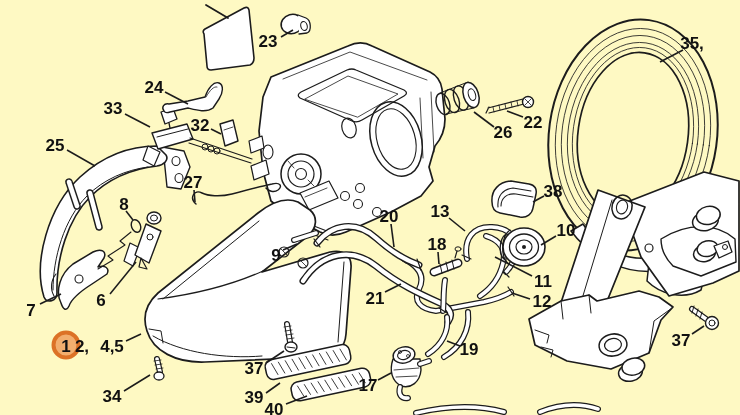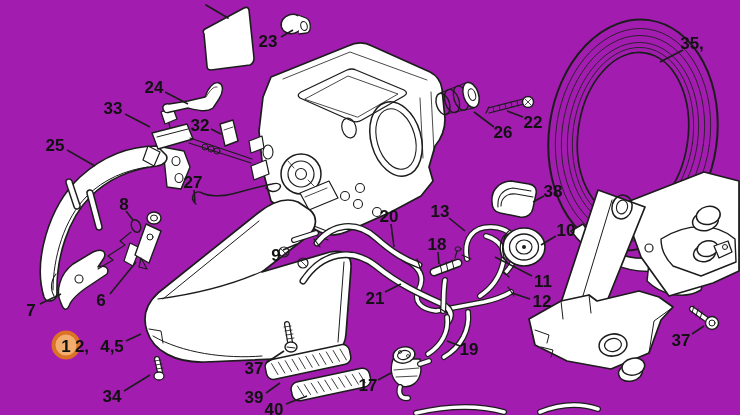--- a/index.html
+++ b/index.html
@@ -1,16 +1,16 @@
 <!DOCTYPE html>
 <html><head>
 <meta charset="utf-8">
 <style>
   html,body{margin:0;padding:0;background:#ffffff;}
-  #stage{position:relative;width:740px;height:415px;background:#a21caf;overflow:hidden;
+  #stage{position:relative;width:740px;height:415px;background:#fef9c3;overflow:hidden;
          font-family:"Liberation Sans", sans-serif;}
   svg{display:block}
   .part{stroke:#1c1c1c;fill:none;stroke-linecap:round;stroke-linejoin:round;}
   .fillw{fill:#ffffff;}
   .tube-out{stroke:#1c1c1c;stroke-width:7;fill:none;stroke-linecap:round;}
   .tube-in{stroke:#ffffff;stroke-width:4.2;fill:none;stroke-linecap:round;}
   .tube2-out{stroke:#1c1c1c;stroke-width:6;fill:none;stroke-linecap:round;}
   .tube2-in{stroke:#ffffff;stroke-width:3.6;fill:none;stroke-linecap:round;}
   .slot-out{stroke:#1c1c1c;stroke-width:7.5;fill:none;stroke-linecap:round;}
   .slot-in{stroke:#ffffff;stroke-width:4.6;fill:none;stroke-linecap:round;}

